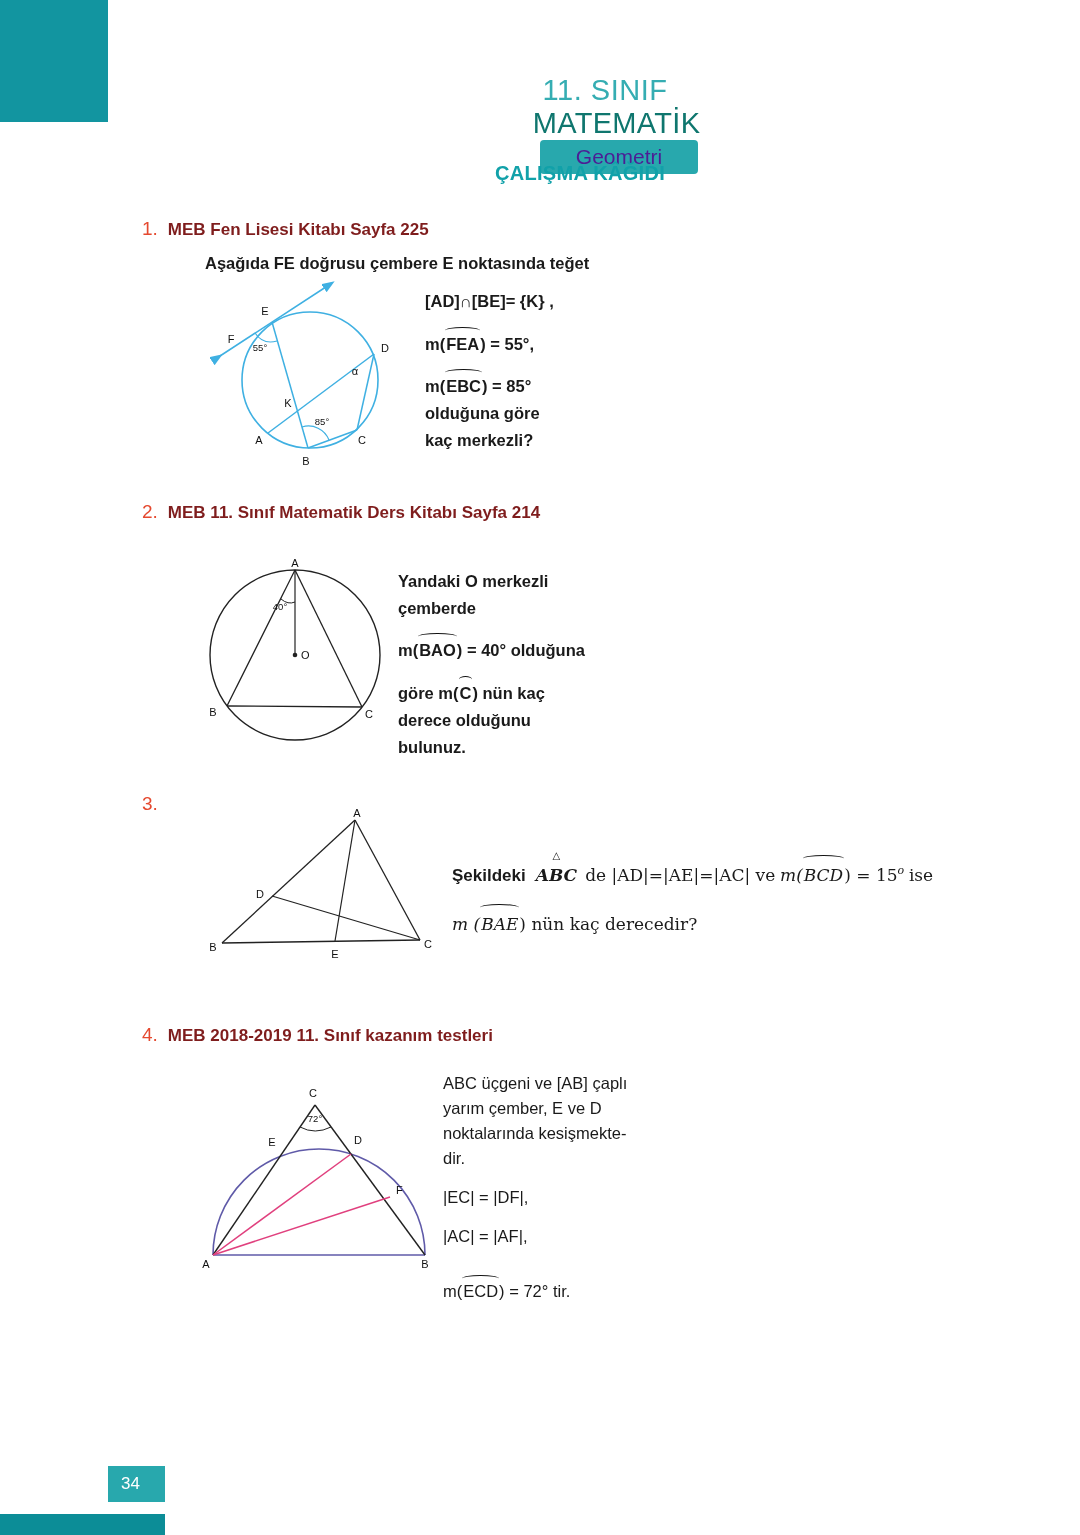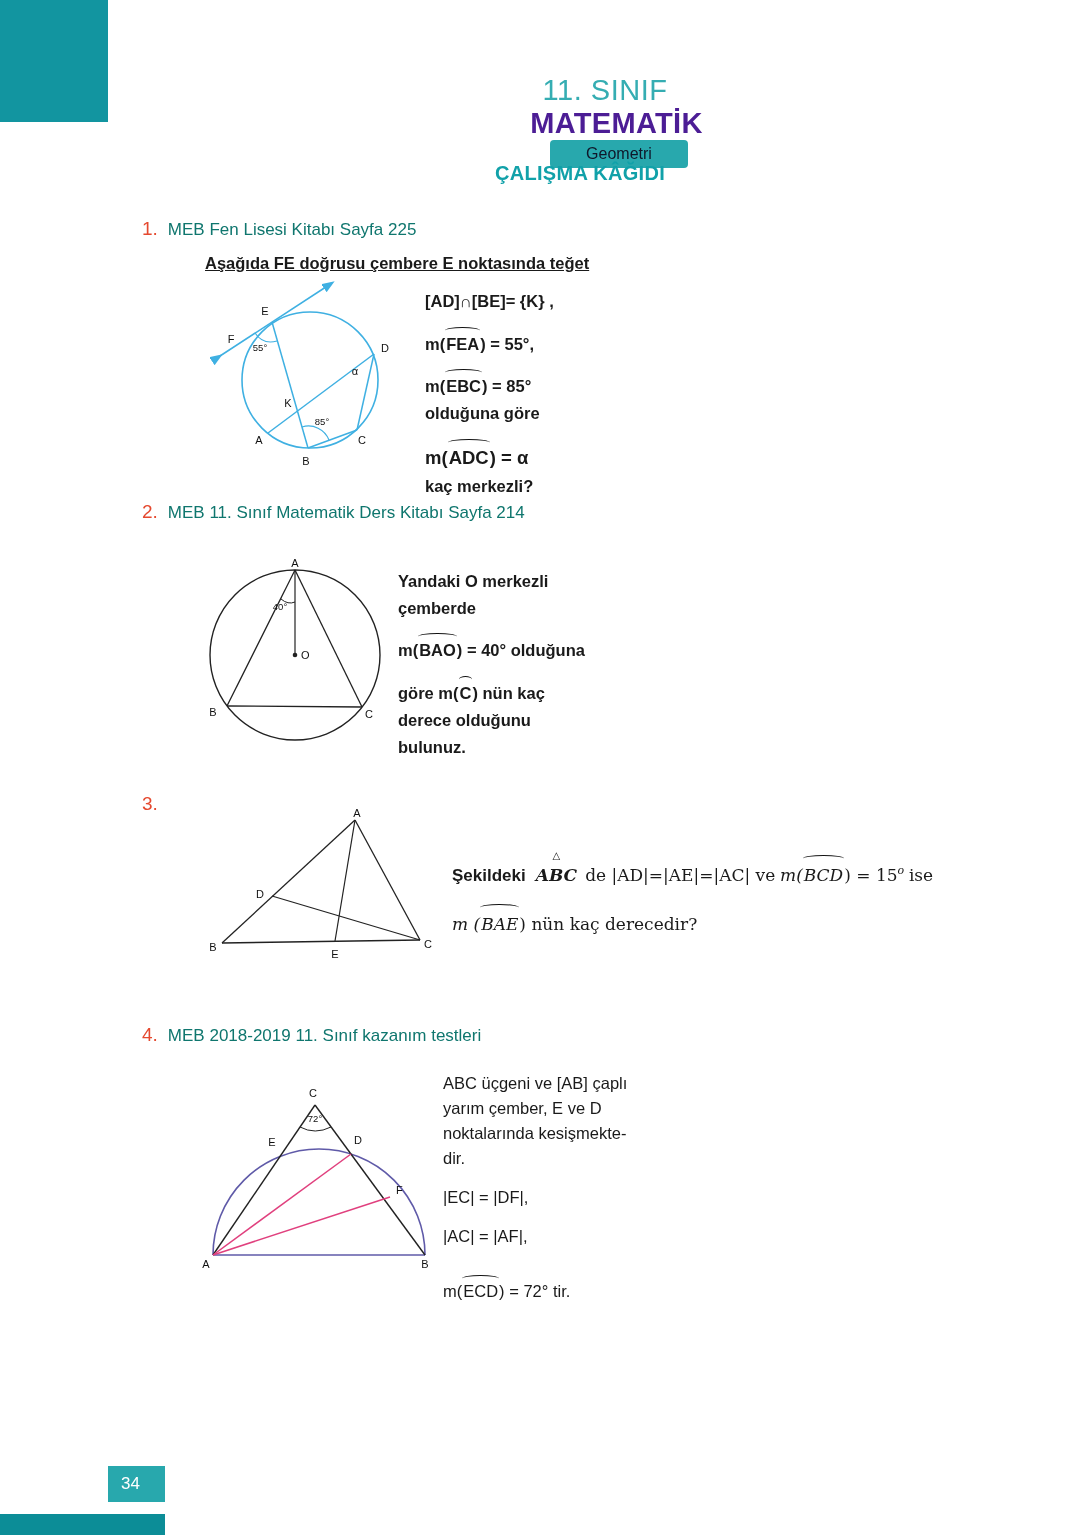--- a/index.html
+++ b/index.html
@@ -3,32 +3,32 @@
 <meta charset="utf-8">
 <style>
   html,body{margin:0;padding:0;background:#e8e8e8;}
   .page{position:relative;width:1080px;height:1535px;margin:0 auto;background:#ffffff;
         font-family:"Liberation Sans",sans-serif;color:#1a1a1a;overflow:hidden;}
   .abs{position:absolute;}
   .corner-block{position:absolute;left:0;top:0;width:108px;height:122px;background:#1295a0;}
 
   .hdr{position:absolute;left:130px;top:74px;right:0;display:flex;align-items:center;flex-direction:column;}
   .h-grade{font-size:29px;color:#35adb2;font-weight:400;letter-spacing:.5px;}
-  .h-subject{font-size:29px;color:#4c1d95;font-weight:700;margin-left:23px;letter-spacing:.3px;}
-  .badge{margin-left:28px;background:#28a8ad;color:#0f172a;font-size:16px;padding:5px 36px;border-radius:4px;}
+  .h-subject{font-size:29px;color:#0f766e;font-weight:400;margin-left:23px;letter-spacing:.3px;}
+  .badge{margin-left:28px;background:#28a8ad;color:#4c1d95;font-size:21px;padding:5px 36px;border-radius:4px;}
   .h-line{flex:1;height:3px;background:#28a8ad;margin-left:4px;}
 
   .sheet-title{position:absolute;top:162px;left:0;width:100%;text-align:center;
                font-size:20px;font-weight:700;color:#11a1a9;letter-spacing:.3px;padding-left:40px;}
 
   .phead{position:absolute;font-size:17px;white-space:nowrap;}
   .pnum{color:#e5492f;font-size:19px;margin-right:10px;}
-  .psrc{color:#0f766e;}
-
-  .p1-sub{position:absolute;left:205px;top:254px;font-size:16.5px;font-weight:700;text-decoration:underline;}
+  .psrc{color:#7f1d1d;font-weight:bold;}
+
+  .p1-sub{position:absolute;left:205px;top:254px;font-size:16.5px;font-weight:700;}
 
   .mathblock{position:absolute;font-weight:700;font-size:16.5px;line-height:1.62;}
   .mathblock .big{font-size:18.5px;}
   .arc{position:relative;display:inline-block;padding:0 1px;margin-top:16px;}
   .arc::after{content:"";position:absolute;left:0;right:0;top:-4px;height:6px;
               border-top:1.7px solid #111;border-radius:50% 50% 0 0;}
 
   .textblock{position:absolute;font-weight:700;font-size:16.5px;line-height:1.62;}
 
   .p3-text{position:absolute;left:452px;top:843px;width:580px;font-size:17px;line-height:1.95;}
@@ -97,21 +97,20 @@
     <text x="75" y="76" text-anchor="middle" class="small">55°</text>
     <text x="137" y="150" text-anchor="middle" class="small">85°</text>
     <text x="170" y="100" text-anchor="middle">α</text>
   </svg>
 
   <div class="mathblock" style="left:425px;top:288px;width:240px">
     <div><span>[AD]∩[BE]= {K} ,</span></div>
     <div><span>m(</span><span class="arc">FEA</span><span>) = 55°,</span></div>
     <div><span>m(</span><span class="arc">EBC</span><span>) = 85°</span></div>
     <div><span>olduğuna göre</span></div>
-    <div class="big"><span>m(</span><span class="arc">ADC</span><span>) = α</span></div>
     <div><span>kaç merkezli?</span></div>
   </div>
 
   <div class="phead" style="left:142px;top:501px">
     <span class="pnum">2.</span><span class="psrc">MEB 11. Sınıf Matematik Ders Kitabı Sayfa 214</span>
   </div>
 
   <svg class="abs" style="left:200px;top:558px" width="200" height="200" viewBox="0 0 200 200">
     <circle cx="95" cy="97" r="85" fill="none" stroke="#222" stroke-width="1.4"></circle>
     <line x1="95" y1="12" x2="27" y2="148" stroke="#222" stroke-width="1.3"></line>

